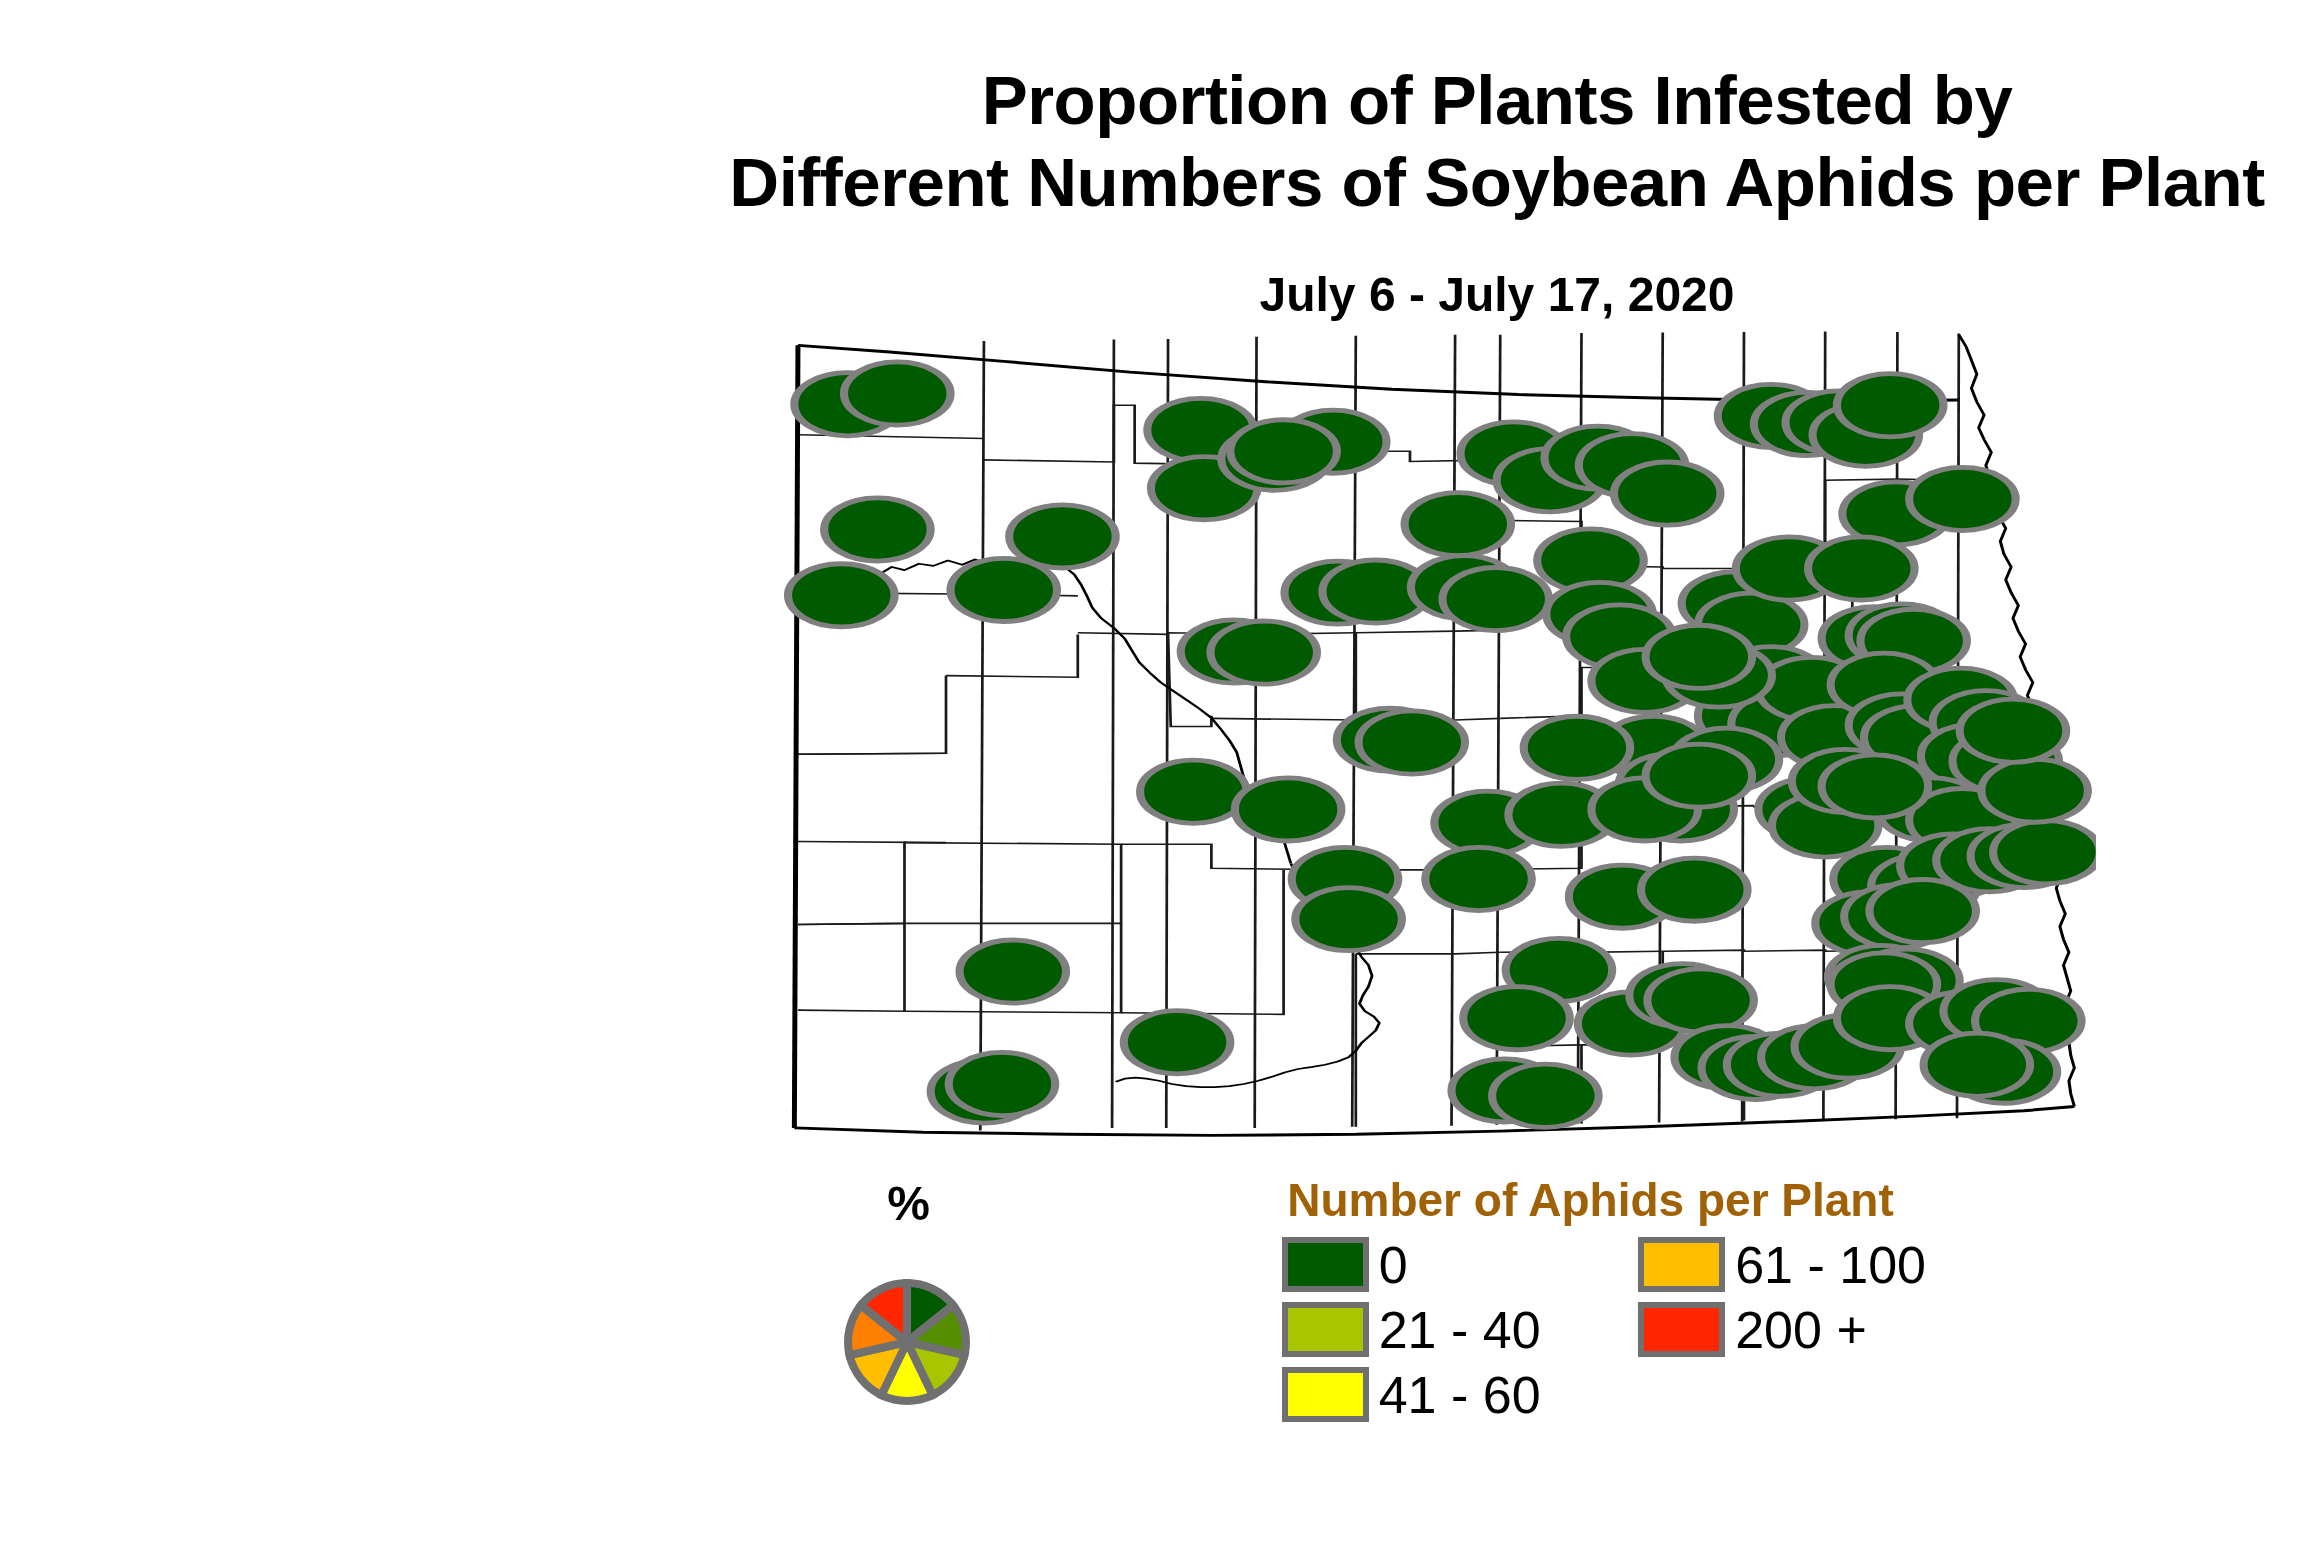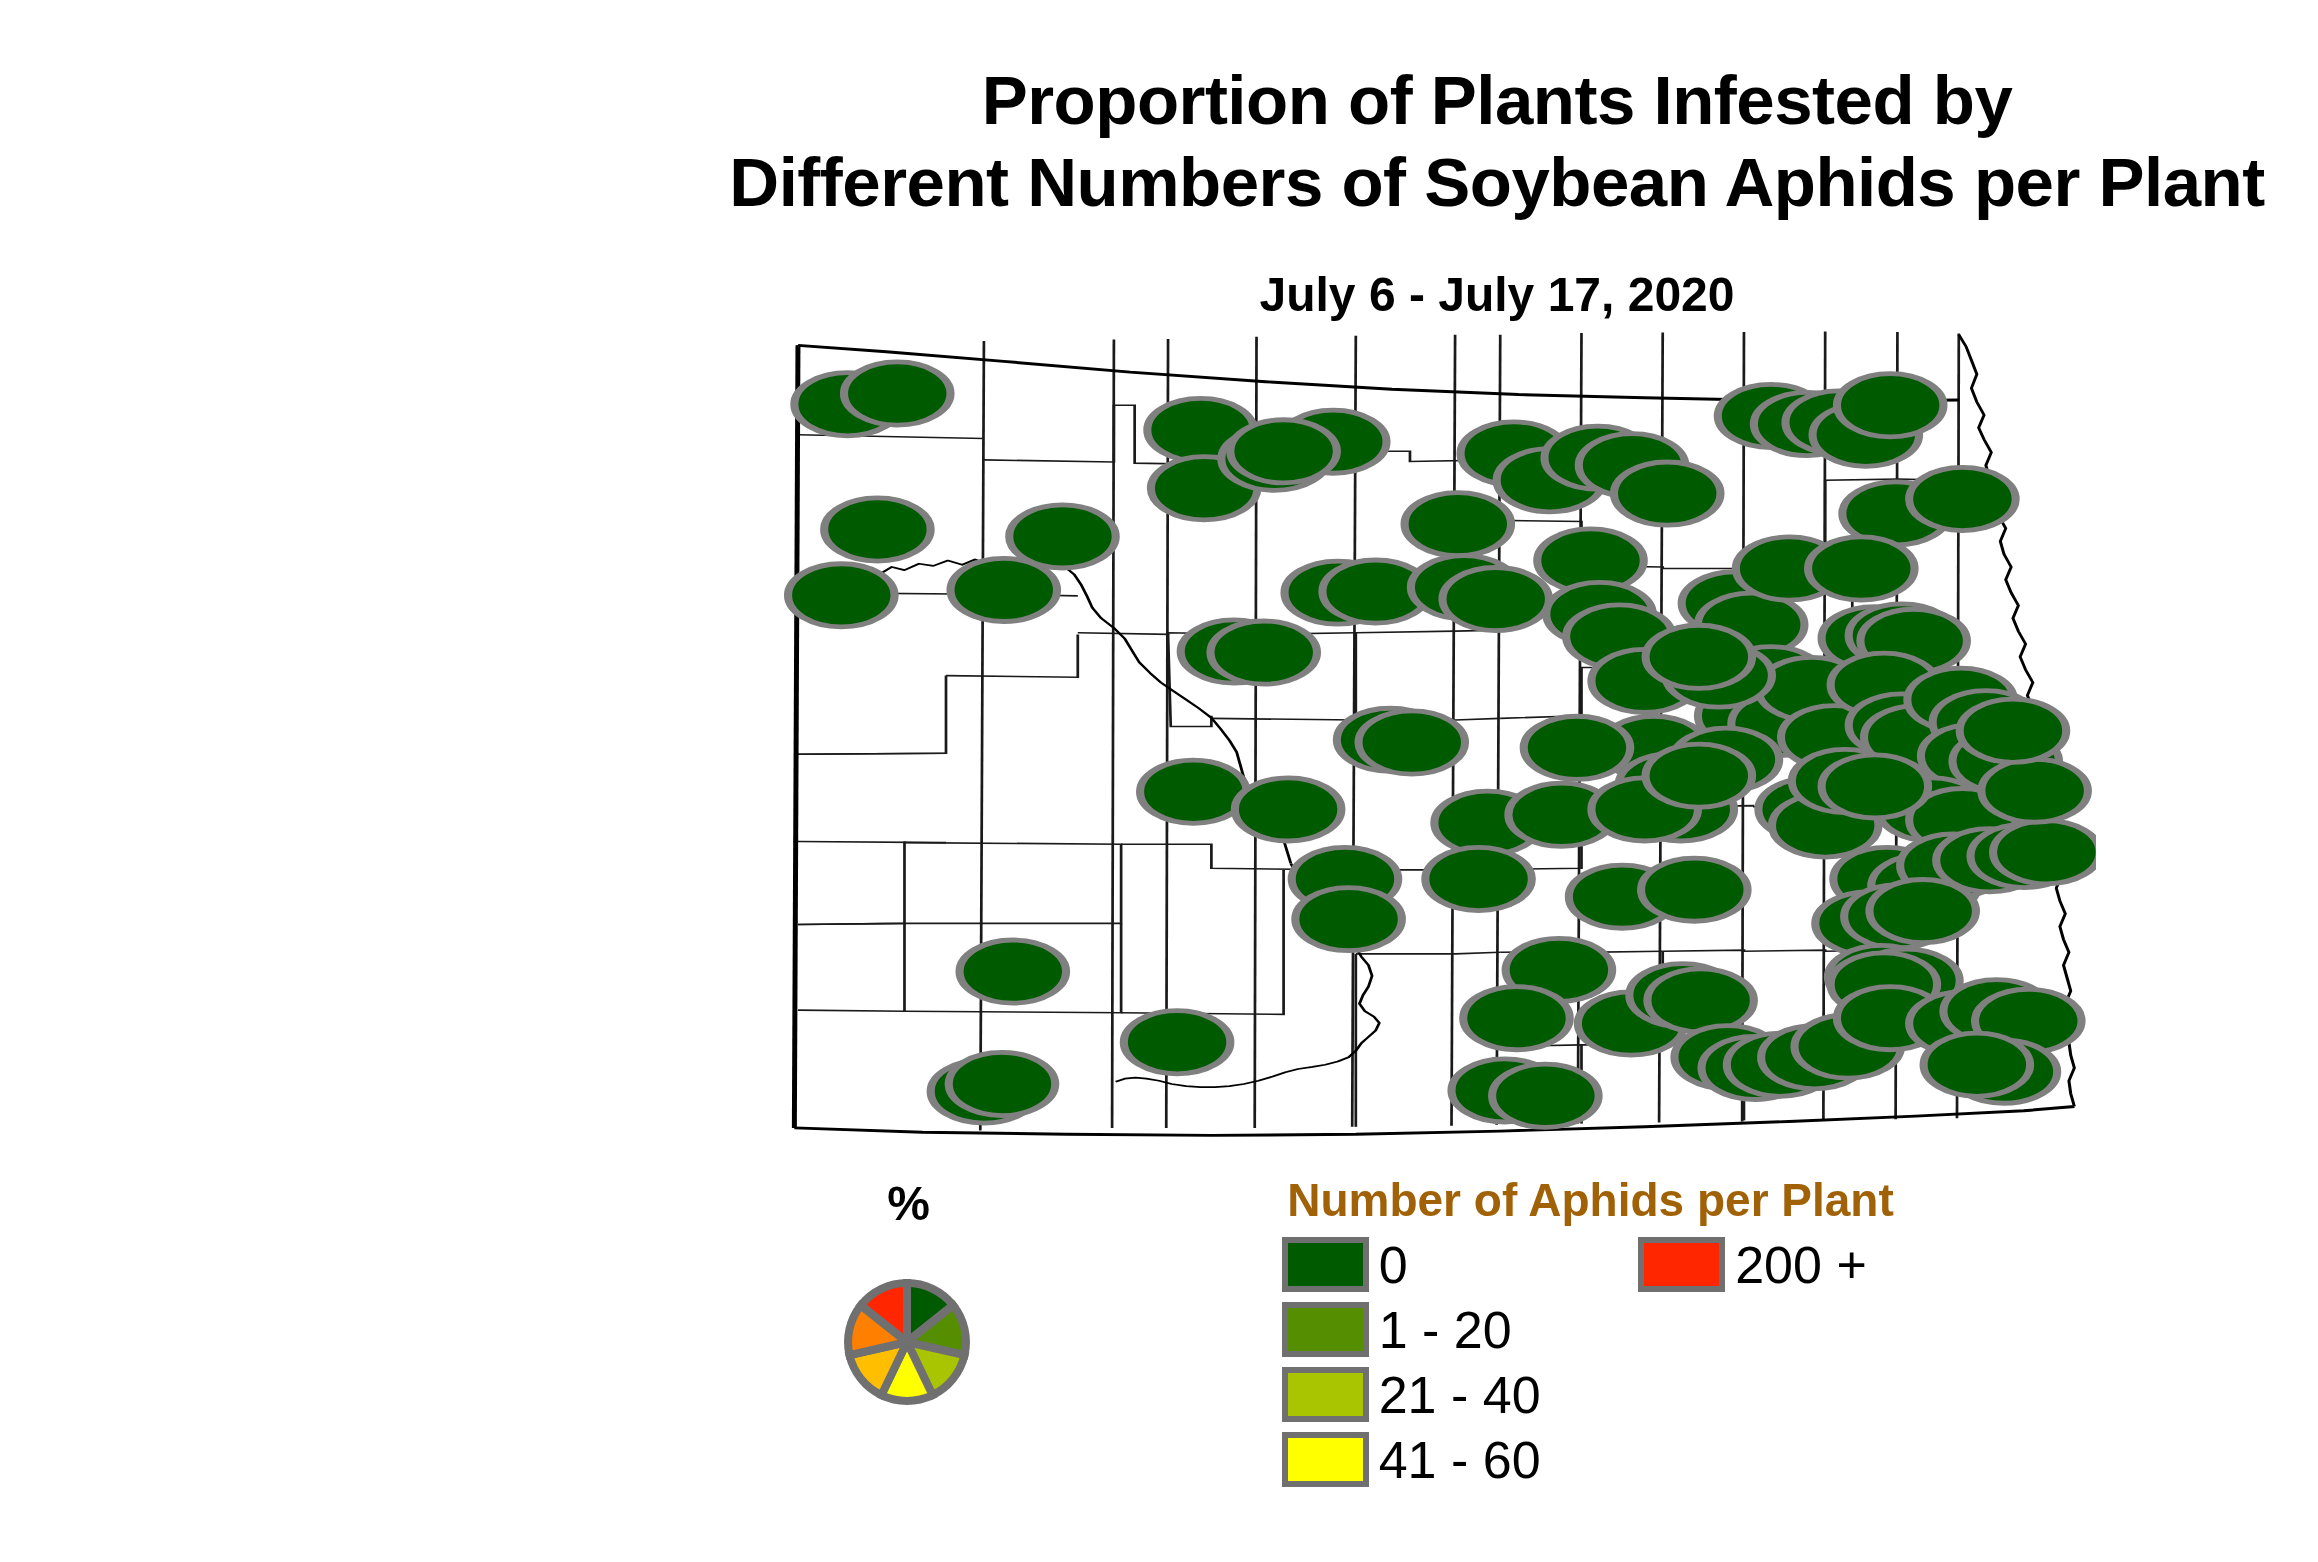--- a/index.html
+++ b/index.html
@@ -528,34 +528,34 @@
   </div>
 
   <div id="legend">
     <div id="legend-title">Number of Aphids per Plant</div>
     <div class="leg-col" id="leg-col-a">
         <div class="leg-row">
           <div class="leg-swatch" style="background: rgb(0, 90, 0);"></div>
           <div class="leg-text">0</div>
         </div>
         <div class="leg-row">
-          <div class="leg-swatch" style="background: rgb(85, 143, 0);"></div>
-          <div class="leg-text">1 - 20</div>
-        </div>
-        <div class="leg-row">
           <div class="leg-swatch" style="background: rgb(169, 196, 0);"></div>
           <div class="leg-text">21 - 40</div>
         </div>
         <div class="leg-row">
           <div class="leg-swatch" style="background: rgb(255, 255, 0);"></div>
           <div class="leg-text">41 - 60</div>
         </div>
       </div>
     <div class="leg-col" id="leg-col-b">
         <div class="leg-row">
+          <div class="leg-swatch" style="background: rgb(255, 191, 0);"></div>
+          <div class="leg-text">61 - 100</div>
+        </div>
+        <div class="leg-row">
           <div class="leg-swatch" style="background: rgb(255, 38, 0);"></div>
           <div class="leg-text">200 +</div>
         </div>
       </div>
   </div>
 
 </div>
 
 
 </body></html>

